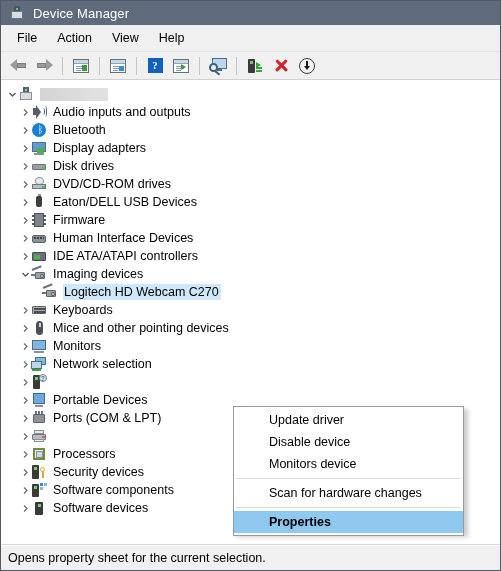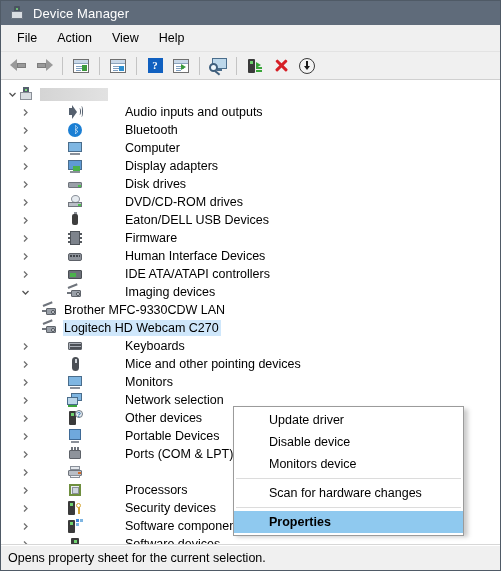--- a/index.html
+++ b/index.html
@@ -130,21 +130,21 @@
   }
   .row .chev{
     width:12px;height:18px;flex:0 0 12px;display:flex;align-items:center;justify-content:center;
     color:#707070;font-size:9px;
   }
   .row .chev svg{display:block;}
   .row .ico{width:16px;height:16px;flex:0 0 16px;margin-right:5px;position:relative;}
   .row .lbl{line-height:1;padding:2px 2px 2px 1px;}
   .row.selected .lbl{background:#cfe7fb;}
   .row.depth0{padding-left:5px;}
-  .row.depth1{padding-left:18px;gap:36px;}
+  .row.depth1{padding-left:18px;}
   .row.depth2{padding-left:41px;}
   .redact{display:inline-block;width:68px;height:13px;background:linear-gradient(90deg,#d4d4d4,#e2e2e2);vertical-align:middle;}
 
   
   .ic{position:absolute;inset:0;}
   .ic-pc .b{position:absolute;left:2px;top:6px;width:12px;height:8px;background:#d9dde2;border:1px solid #8a8f97;box-sizing:border-box;}
   .ic-pc .h{position:absolute;left:5px;top:1px;width:6px;height:6px;background:#55606e;}
   .ic-pc .d{position:absolute;left:7px;top:2.5px;width:2px;height:2px;background:#79e07a;}
 
   .ic-spk .c{position:absolute;left:2px;top:4px;width:4px;height:7px;background:#55606e;}
@@ -407,34 +407,20 @@
             </svg>
         </span>
         <span class="ico">
           <span class="ic-bt">
               <span class="g">ᛒ</span>
             </span>
         </span>
         <span class="lbl">Bluetooth</span>
       </div>
 
-      <div class="row depth1">
-        <span class="chev">
-          <svg width="9" height="9" viewBox="0 0 9 9">
-              <path d="M3 1.5 L6 4.5 L3 7.5" fill="none" stroke="#707070" stroke-width="1.3"></path>
-            </svg>
-        </span>
-        <span class="ico">
-          <span class="ic ic-mon">
-              <span class="scr"></span>
-              <span class="base"></span>
-            </span>
-        </span>
-        <span class="lbl">Computer</span>
-      </div>
 
       <div class="row depth1">
         <span class="chev">
           <svg width="9" height="9" viewBox="0 0 9 9">
               <path d="M3 1.5 L6 4.5 L3 7.5" fill="none" stroke="#707070" stroke-width="1.3"></path>
             </svg>
         </span>
         <span class="ico">
           <span class="ic ic-mon ic-mon2">
               <span class="scr"></span>
@@ -556,41 +542,30 @@
           <span class="ic ic-cam">
               <span class="arm"></span>
               <span class="ft"></span>
               <span class="body"></span>
               <span class="lens"></span>
             </span>
         </span>
         <span class="lbl">Imaging devices</span>
       </div>
 
-      <div class="row depth2">
+
+      <div class="row depth2 selected">
         <span class="ico">
           <span class="ic ic-cam">
               <span class="arm"></span>
               <span class="ft"></span>
               <span class="body"></span>
               <span class="lens"></span>
             </span>
         </span>
-        <span class="lbl">Brother MFC-9330CDW LAN</span>
-      </div>
-
-      <div class="row depth2 selected">
-        <span class="ico">
-          <span class="ic ic-cam">
-              <span class="arm"></span>
-              <span class="ft"></span>
-              <span class="body"></span>
-              <span class="lens"></span>
-            </span>
-        </span>
         <span class="lbl">Logitech HD Webcam C270</span>
       </div>
 
       <div class="row depth1">
         <span class="chev">
           <svg width="9" height="9" viewBox="0 0 9 9">
               <path d="M3 1.5 L6 4.5 L3 7.5" fill="none" stroke="#707070" stroke-width="1.3"></path>
             </svg>
         </span>
         <span class="ico">
@@ -655,21 +630,20 @@
               <path d="M3 1.5 L6 4.5 L3 7.5" fill="none" stroke="#707070" stroke-width="1.3"></path>
             </svg>
         </span>
         <span class="ico">
           <span class="ic ic-other">
               <span class="tower"></span>
               <span class="led"></span>
               <span class="q">?</span>
             </span>
         </span>
-        <span class="lbl">Other devices</span>
       </div>
 
       <div class="row depth1">
         <span class="chev">
           <svg width="9" height="9" viewBox="0 0 9 9">
               <path d="M3 1.5 L6 4.5 L3 7.5" fill="none" stroke="#707070" stroke-width="1.3"></path>
             </svg>
         </span>
         <span class="ico">
           <span class="ic ic-port">

